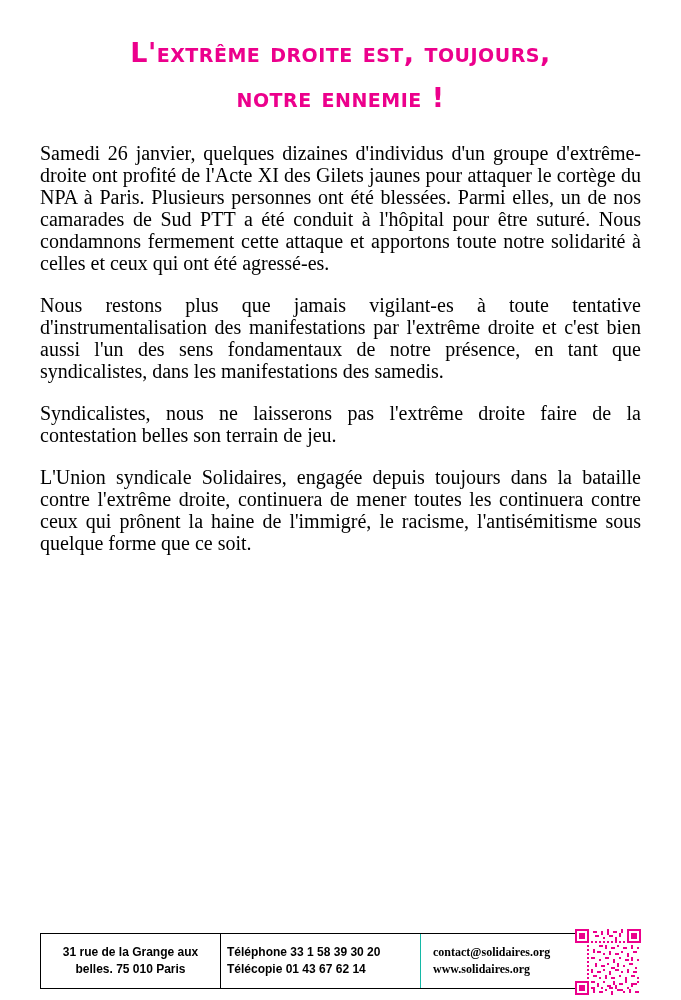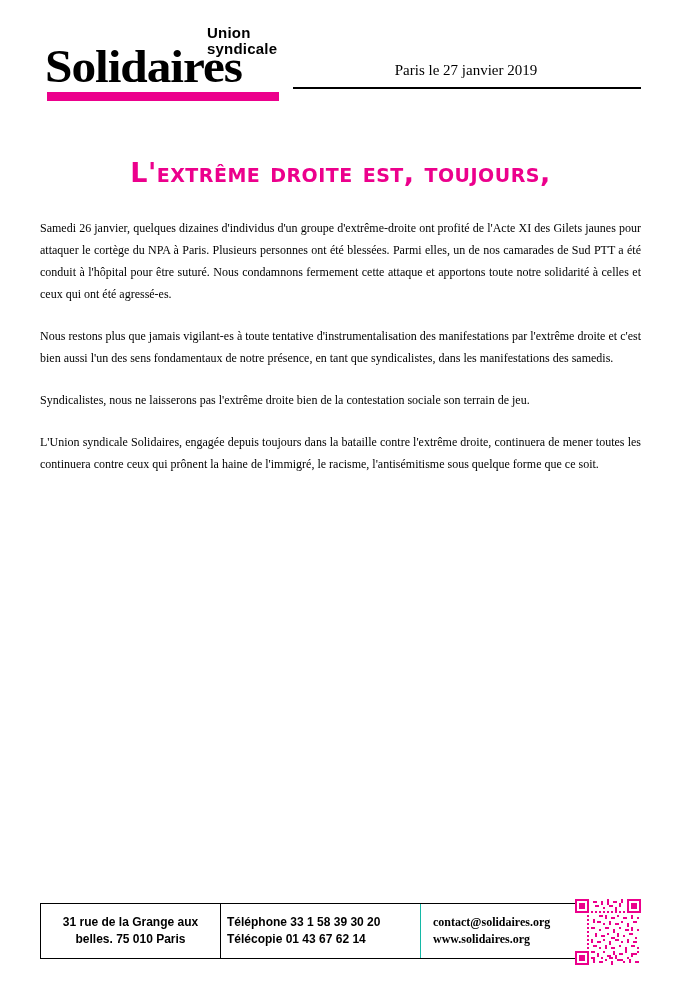--- a/index.html
+++ b/index.html
@@ -117,21 +117,21 @@
     display: block;
   }
 
   
   .body-text {
     margin-top: 22px;
     padding: 0 0 0 0;
   }
   .para {
     font-family: "Liberation Serif", serif;
-    font-size: 12px;
+    font-size: 20px;
     line-height: 22px;
     text-align: justify;
     margin: 0 0 20px 0;
     color: #000;
   }
 
   
   .footer {
     position: absolute;
     left: 40px;
@@ -174,42 +174,30 @@
     width: 66px;
     height: 66px;
   }
   .qr svg { display: block; }
 </style>
 </head>
 <body>
 
 <div class="page">
 
-  <div class="header">
-    <div class="logo-block">
-      <div class="logo-union">Union</div>
-      <div class="logo-syndicale">syndicale</div>
-      <div class="logo-solidaires">Solidaires</div>
-      <div class="logo-underline"></div>
-    </div>
-
-    <div class="date-block">
-      <span class="date-text">Paris le 27 janvier 2019</span>
-      <div class="date-rule"></div>
-    </div>
-  </div>
 
   <div class="title">
     <span class="line">L'extrême droite est, toujours,</span>
+    <span class="line">notre ennemie !</span>
   </div>
 
   <div class="body-text">
     <p class="para">Samedi 26 janvier, quelques dizaines d'individus d'un groupe d'extrême-droite ont profité de l'Acte XI des Gilets jaunes pour attaquer le cortège du NPA à Paris. Plusieurs personnes ont été blessées. Parmi elles, un de nos camarades de Sud PTT a été conduit à l'hôpital pour être suturé. Nous condamnons fermement cette attaque et apportons toute notre solidarité à celles et ceux qui ont été agressé-es.</p>
     <p class="para">Nous restons plus que jamais vigilant-es à toute tentative d'instrumentalisation des manifestations par l'extrême droite et c'est bien aussi l'un des sens fondamentaux de notre présence, en tant que syndicalistes, dans les manifestations des samedis.</p>
-    <p class="para">Syndicalistes, nous ne laisserons pas  l'extrême droite bien de la contestation sociale son terrain de jeu.</p>
+    <p class="para">Syndicalistes, nous ne laisserons pas  l'extrême droite faire de la contestation belles son terrain de jeu.</p>
     <p class="para">L'Union syndicale Solidaires, engagée depuis toujours dans la bataille contre l'extrême droite, continuera de mener toutes les continuera contre ceux qui prônent la haine de l'immigré, le racisme, l'antisémitisme sous quelque forme que ce soit.</p>
   </div>
 
   <div class="footer">
     <div class="contact-box">
       <div class="contact-cell c1">
         <span class="row">31 rue de la Grange aux</span>
         <span class="row">belles. 75 010 Paris</span>
       </div>
       <div class="contact-cell c2">

